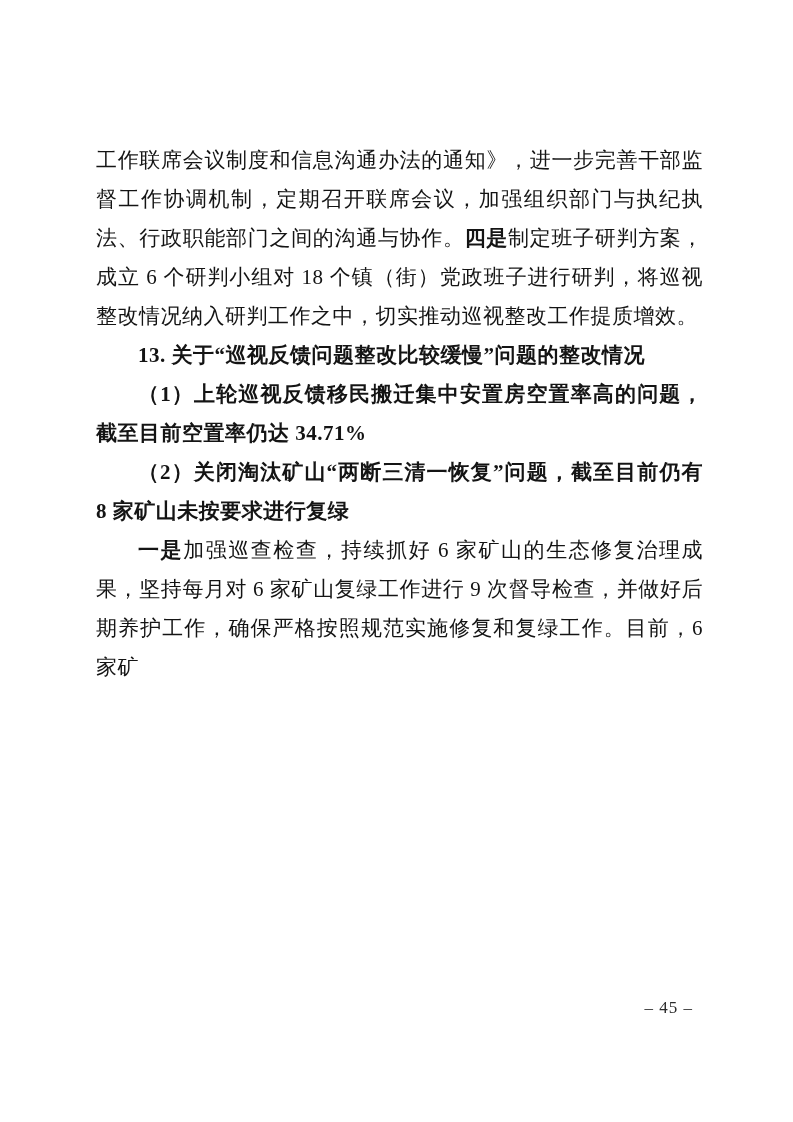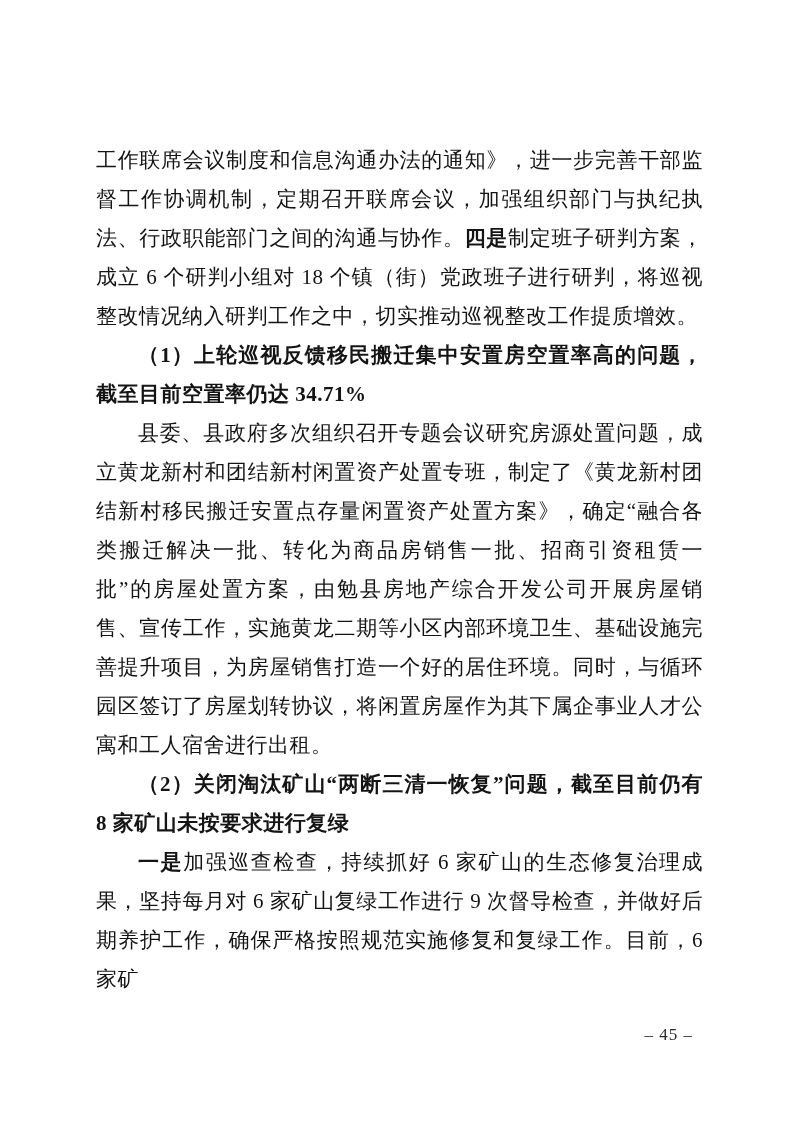--- a/index.html
+++ b/index.html
@@ -29,40 +29,40 @@
     text-indent: 2em;
   }
   .content p.continuation {
     text-indent: 0;
   }
   .bold, .heading {
     font-weight: bold;
   }
   .page-number {
     position: absolute;
-    top: 1024px;
+    top: 997px;
     right: 100px;
     font-size: 17px;
     line-height: 22px;
     color: #2a2a2a;
     letter-spacing: 1px;
   }
 </style>
 </head>
 <body>
 
 <div class="page">
   <div class="content">
 
     <p class="continuation"><span>工作联席会议制度和信息沟通办法的通知》，进一步完善干部监督工作协调机制，定期召开联席会议，加强组织部门与执纪执法、行政职能部门之间的沟通与协作。</span><span class="bold">四是</span><span>制定班子研判方案，成立 6 个研判小组对 18 个镇（街）党政班子进行研判，将巡视整改情况纳入研判工作之中，切实推动巡视整改工作提质增效。</span></p>
 
+    <p class="heading">13. 关于“巡视反馈问题整改比较缓慢”问题的整改情况</p>
 
     <p class="heading">（1）上轮巡视反馈移民搬迁集中安置房空置率高的问题，截至目前空置率仍达 34.71%</p>
 
-    <p>县委、县政府多次组织召开专题会议研究房源处置问题，成立黄龙新村和团结新村闲置资产处置专班，制定了《黄龙新村团结新村移民搬迁安置点存量闲置资产处置方案》，确定“融合各类搬迁解决一批、转化为商品房销售一批、招商引资租赁一批”的房屋处置方案，由勉县房地产综合开发公司开展房屋销售、宣传工作，实施黄龙二期等小区内部环境卫生、基础设施完善提升项目，为房屋销售打造一个好的居住环境。同时，与循环园区签订了房屋划转协议，将闲置房屋作为其下属企事业人才公寓和工人宿舍进行出租。</p>
 
     <p class="heading">（2）关闭淘汰矿山“两断三清一恢复”问题，截至目前仍有 8 家矿山未按要求进行复绿</p>
 
     <p><span class="bold">一是</span><span>加强巡查检查，持续抓好 6 家矿山的生态修复治理成果，坚持每月对 6 家矿山复绿工作进行 9 次督导检查，并做好后期养护工作，确保严格按照规范实施修复和复绿工作。目前，6 家矿</span></p>
 
   </div>
 
   <div class="page-number">– 45 –</div>
 </div>
 

